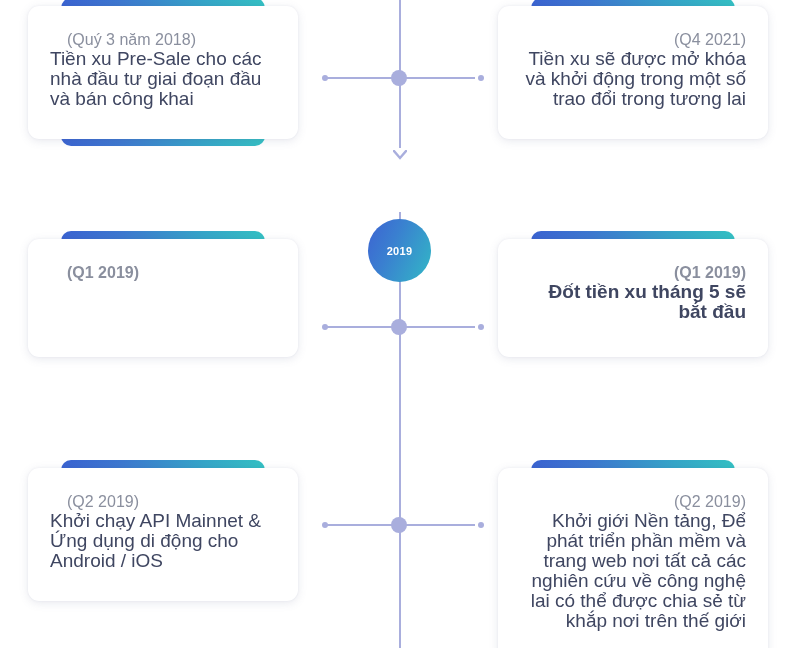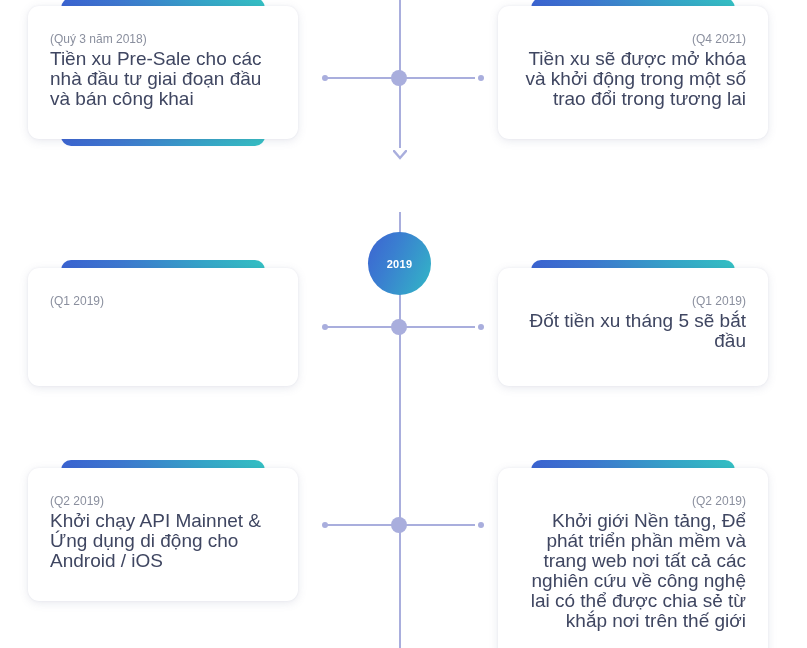--- a/index.html
+++ b/index.html
@@ -78,21 +78,21 @@
   }
 
   .connector.row1 { top: 72px; }
   .connector.row2 { top: 321px; }
   .connector.row3 { top: 519px; }
 
   
   .year-bubble {
     position: absolute;
     left: 368px;
-    top: 232px;
+    top: 219px;
     width: 63px;
     height: 63px;
     border-radius: 50%;
     background: linear-gradient(115deg, #3d63d2 0%, #3a7fd0 38%, #32b8c6 100%);
     display: flex;
     align-items: center;
     justify-content: center;
     color: #ffffff;
     font-size: 11px;
     font-weight: bold;
@@ -101,21 +101,21 @@
 
   
   .card-wrap {
     position: absolute;
     width: 270px;
   }
   .card-wrap.left  { left: 28px; }
   .card-wrap.right { left: 498px; }
 
   .card-wrap.r1 { top: -2px; }
-  .card-wrap.r2 { top: 260px; }
+  .card-wrap.r2 { top: 231px; font-weight: bold; }
   .card-wrap.r3 { top: 460px; }
 
   
   .card-bar {
     position: absolute;
     left: 33px;
     right: 33px;
     top: 0;
     height: 20px;
     border-radius: 10px;
@@ -133,24 +133,25 @@
     box-shadow: 0 2px 10px rgba(90, 100, 140, 0.14),
                 0 0 2px rgba(90, 100, 140, 0.10);
     padding: 26px 22px 30px 22px;
     min-height: 122px;
   }
   .card.h-r1 { min-height: 122px; }
   .card.h-r2 { min-height: 118px; }
   .card.h-r3 { min-height: 118px; }
 
   .card-date {
-    font-size: 12px;
+    font-size: 16px;
     color: #8a8f9e;
     line-height: 15px;
     margin-bottom: 2px;
+    margin-left: 17px;
   }
   .card-text {
     font-size: 19px;
     color: #3f4661;
     line-height: 20px;
   }
 
   .card-wrap.right .card-date,
   .card-wrap.right .card-text { text-align: right; }
   .card-wrap.left .card-date,

